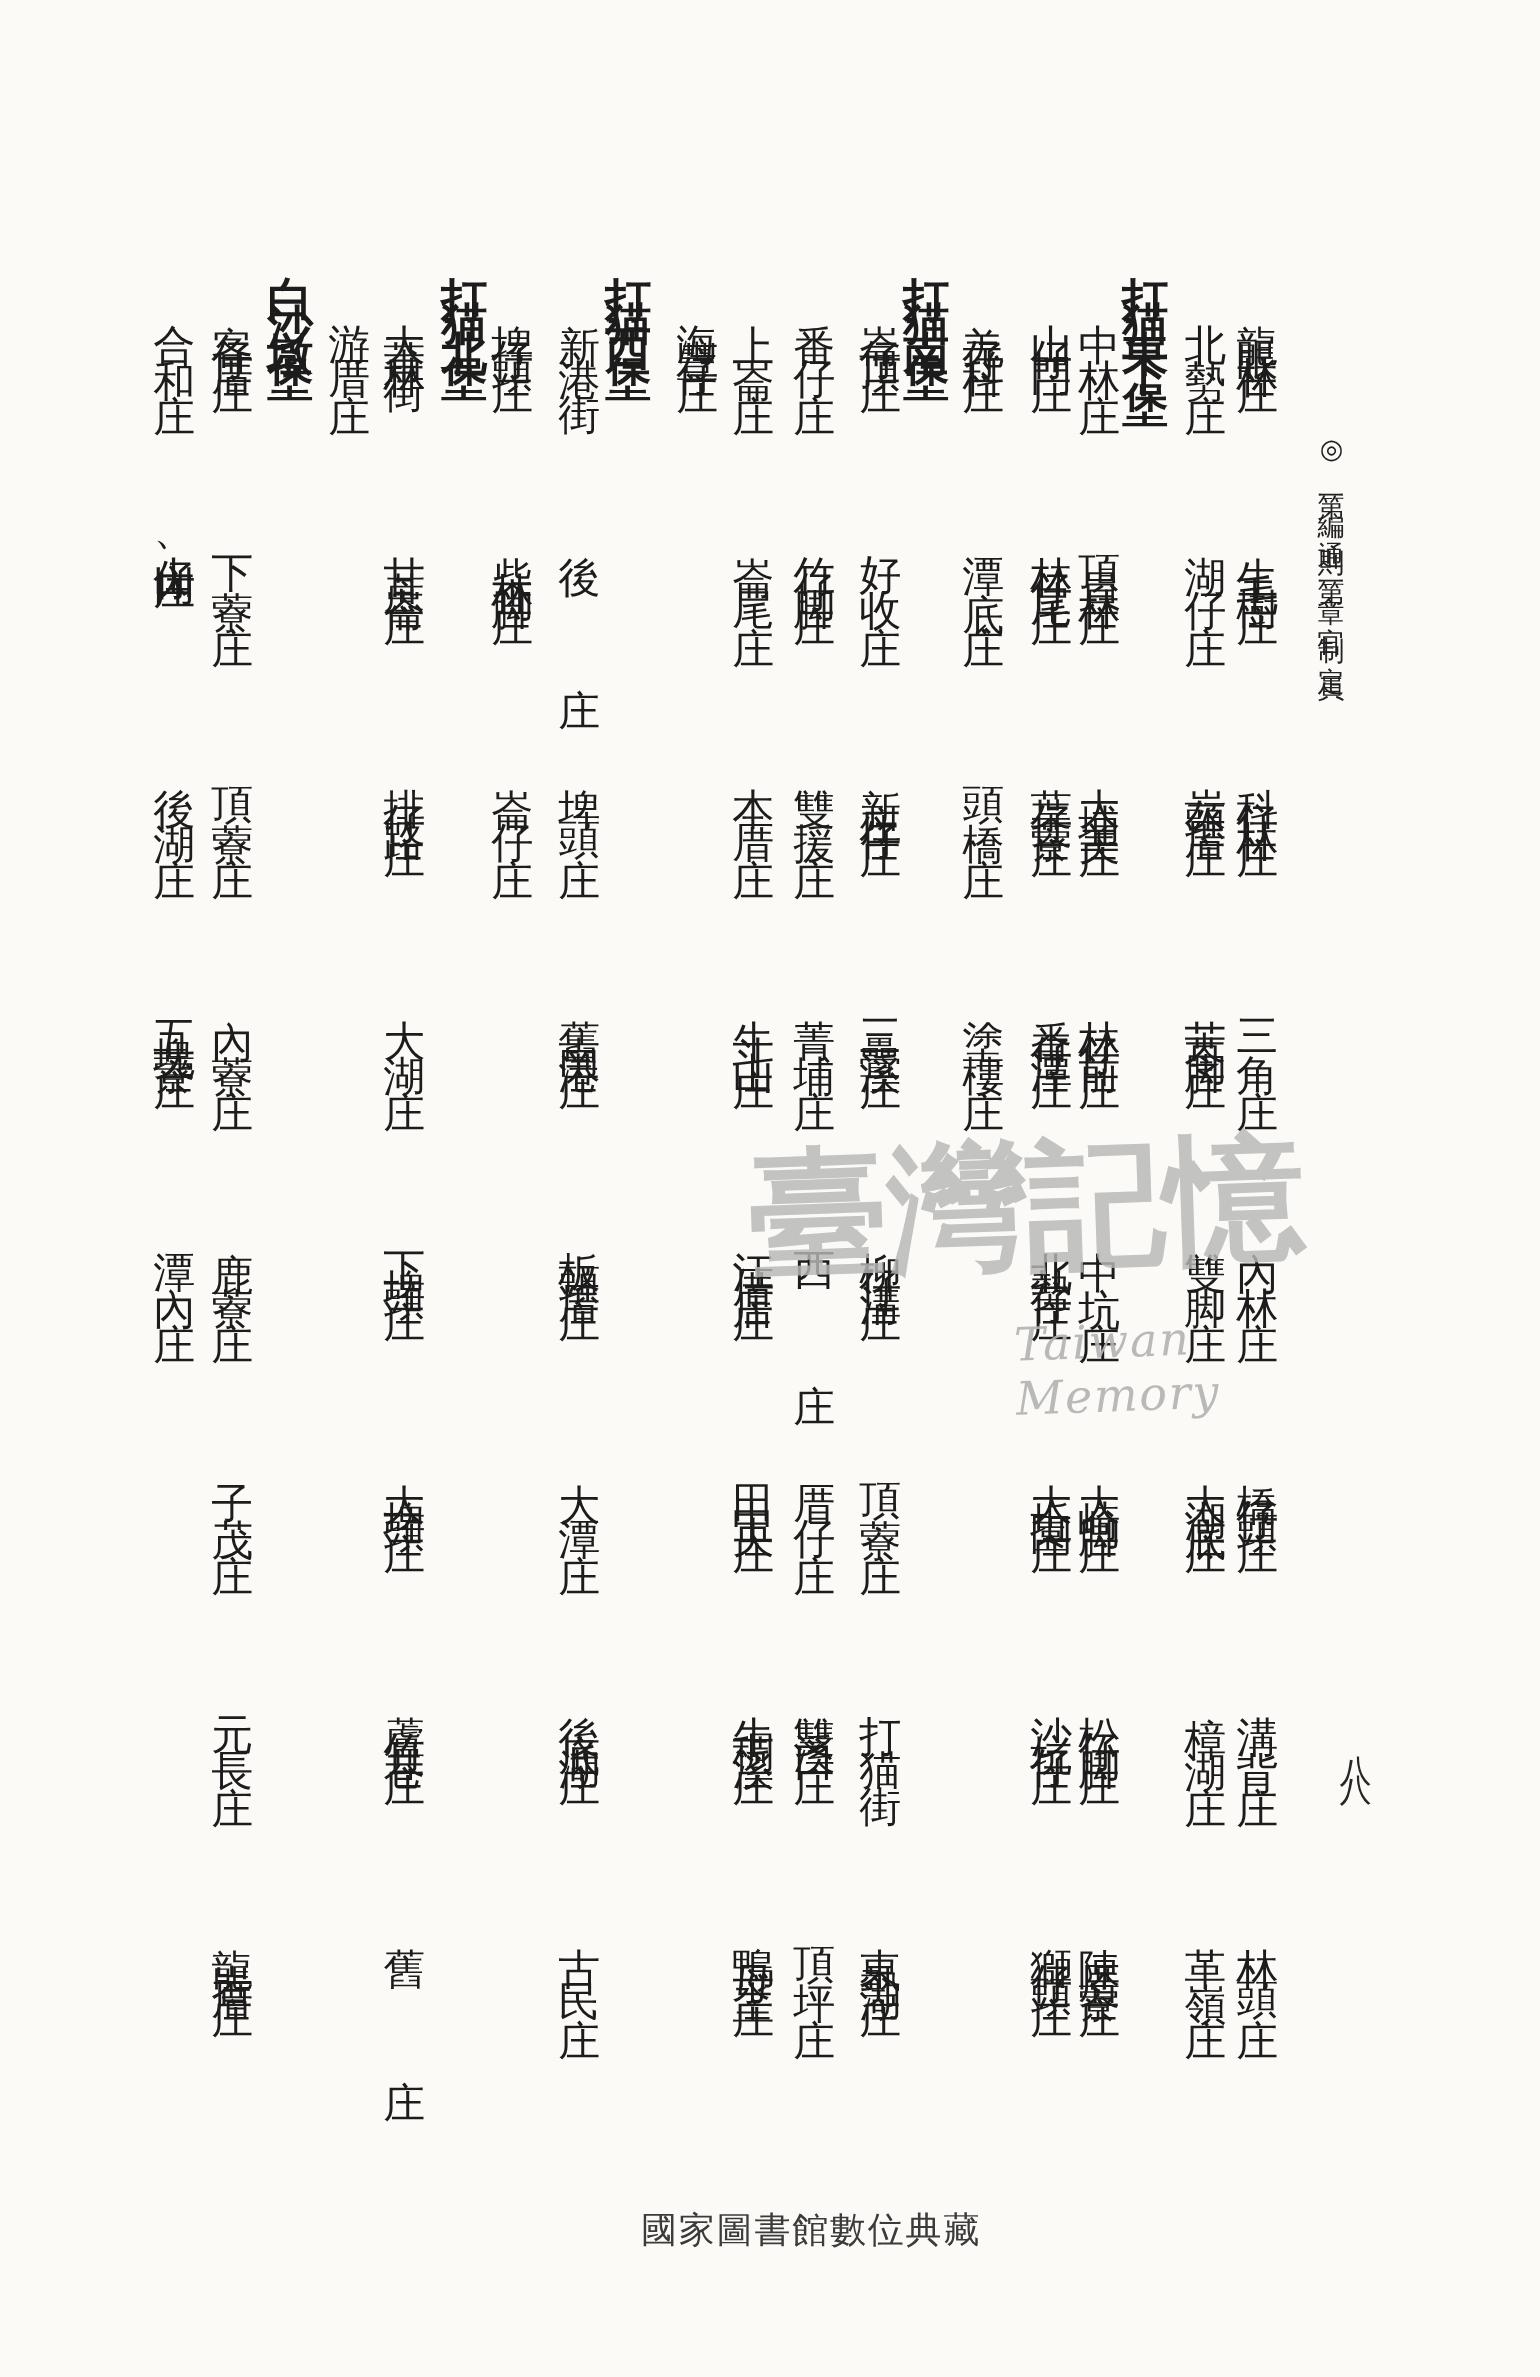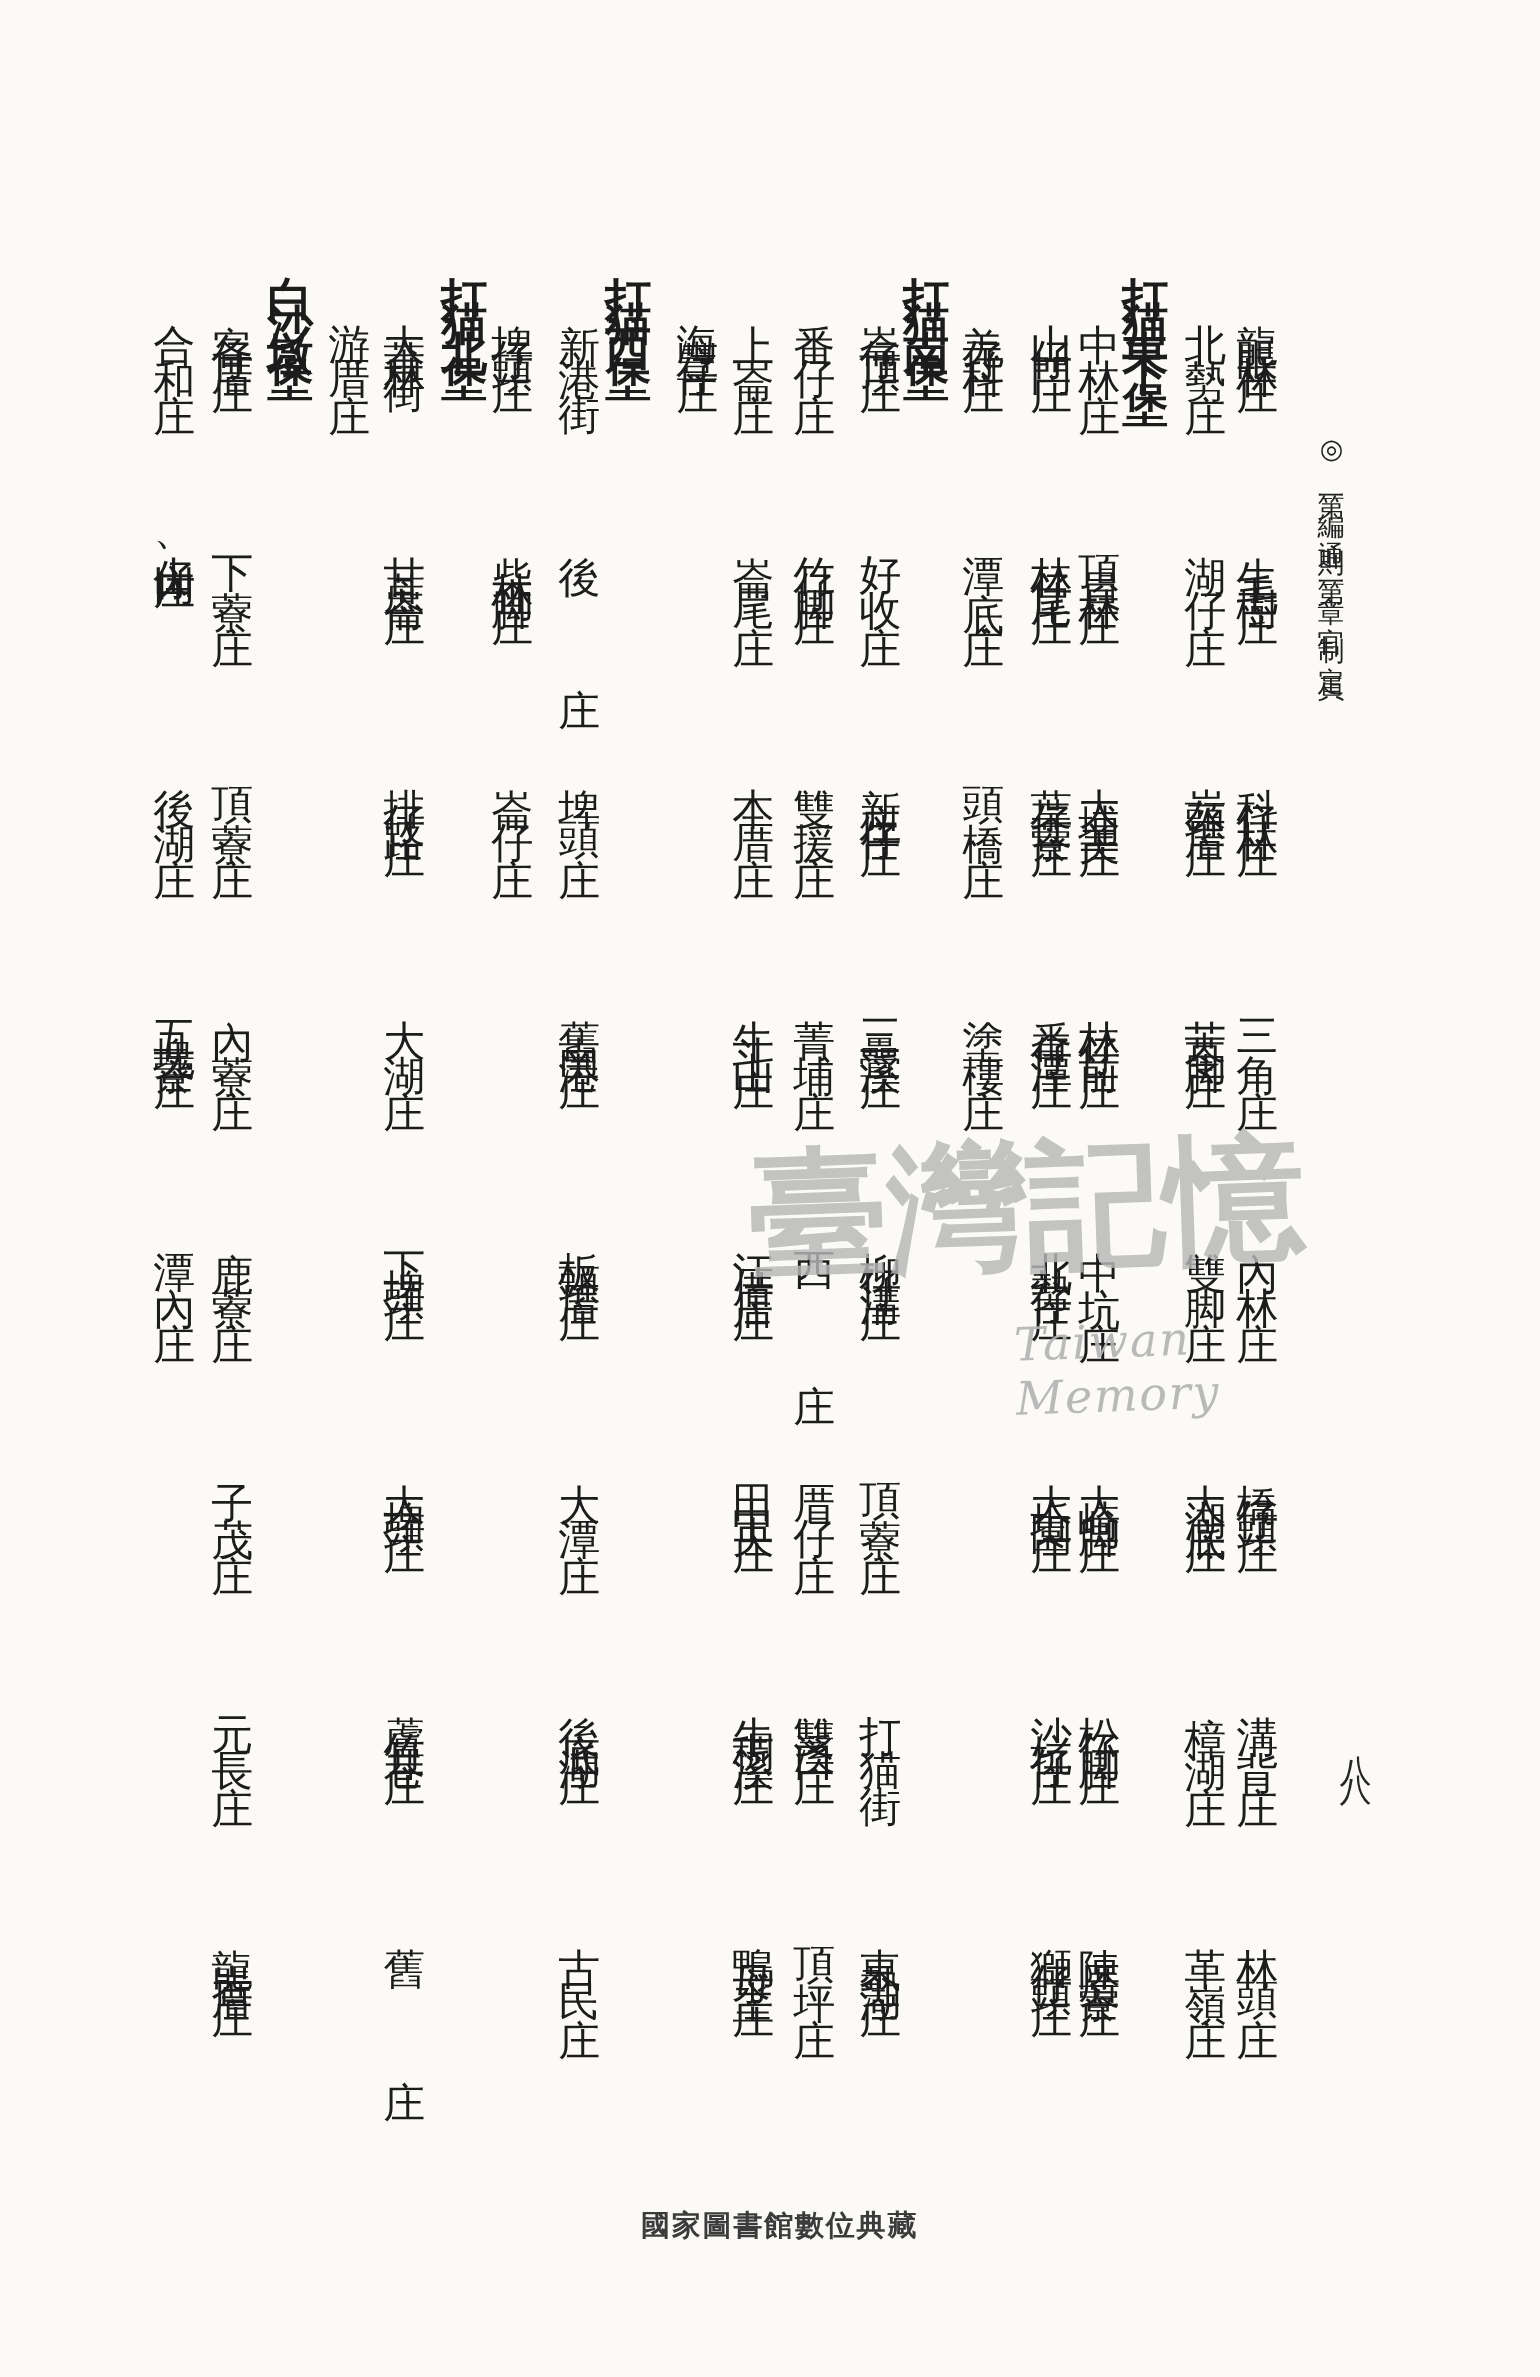--- a/index.html
+++ b/index.html
@@ -38,21 +38,21 @@
     font-size:139px;line-height:1;letter-spacing:0px;
     color:#b7b7b7;opacity:0.82;font-weight:bold;
   }
   .wm-en{
     position:absolute;left:261px;top:181px;
     font-size:46px;font-style:italic;
     color:#b3b3b3;opacity:0.9;letter-spacing:1.8px;
   }
   .footer{
     position:absolute;left:641px;top:2206px;
-    font-size:29px;letter-spacing:1.8px;color:#3b3b3b;font-weight:bold;
+    font-size:36px;letter-spacing:1.8px;color:#3b3b3b;font-weight:normal;
     z-index:2;
   }
 </style>
 </head>
 <body>
 
 <div class="page">
 
   <div id="columns-root">
       <div class="col section" style="left: 1331px; top: 433px;"><span class="grp">◎第一編</span><span class="grp">通則</span><span class="grp">第一章</span><span class="grp">官制</span><span class="grp">定員</span></div>

